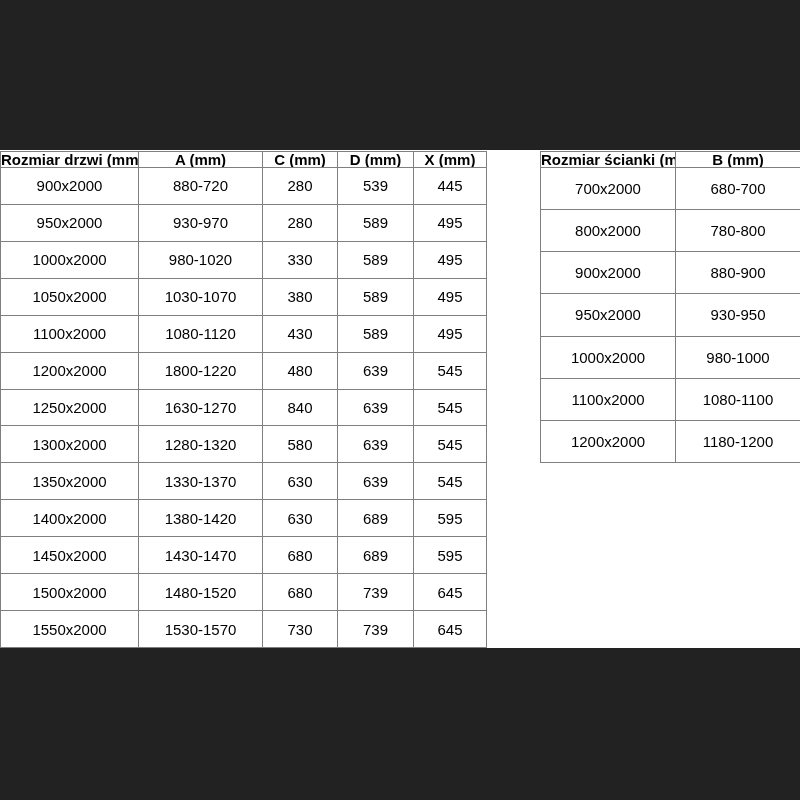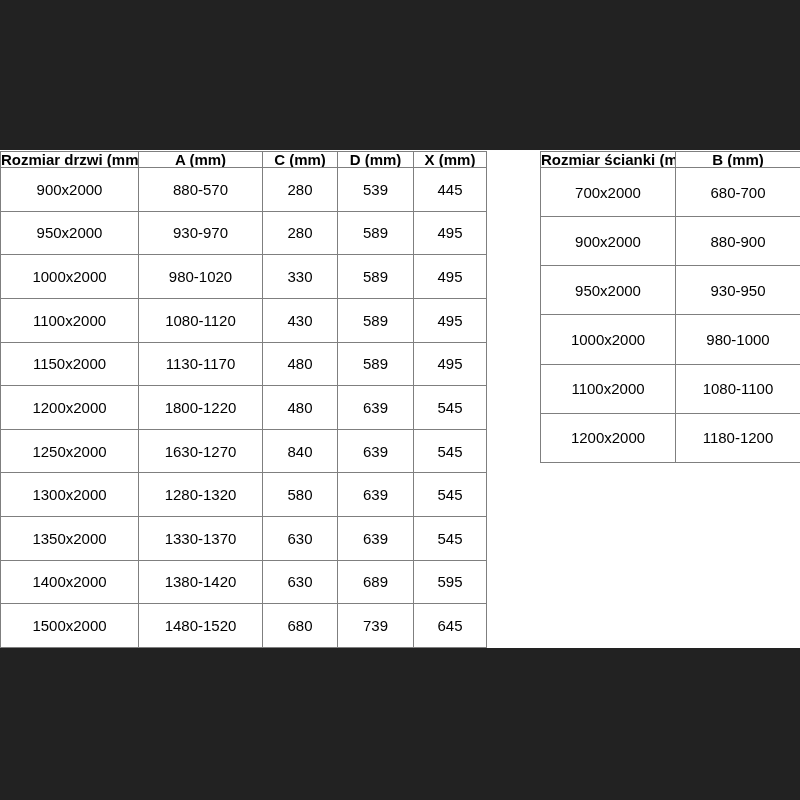--- a/index.html
+++ b/index.html
@@ -79,50 +79,50 @@
           <th>Rozmiar drzwi (mm)</th>
           <th>A (mm)</th>
           <th>C (mm)</th>
           <th>D (mm)</th>
           <th>X (mm)</th>
         </tr>
     </thead>
     <tbody>
         <tr>
           <td>900x2000</td>
-          <td>880-570</td>
+          <td>880-720</td>
           <td>280</td>
           <td>539</td>
           <td>445</td>
         </tr>
         <tr>
           <td>950x2000</td>
           <td>930-970</td>
           <td>280</td>
           <td>589</td>
           <td>495</td>
         </tr>
         <tr>
           <td>1000x2000</td>
           <td>980-1020</td>
           <td>330</td>
           <td>589</td>
           <td>495</td>
         </tr>
         <tr>
+          <td>1050x2000</td>
+          <td>1030-1070</td>
+          <td>380</td>
+          <td>589</td>
+          <td>495</td>
+        </tr>
+        <tr>
           <td>1100x2000</td>
           <td>1080-1120</td>
           <td>430</td>
-          <td>589</td>
-          <td>495</td>
-        </tr>
-        <tr>
-          <td>1150x2000</td>
-          <td>1130-1170</td>
-          <td>480</td>
           <td>589</td>
           <td>495</td>
         </tr>
         <tr>
           <td>1200x2000</td>
           <td>1800-1220</td>
           <td>480</td>
           <td>639</td>
           <td>545</td>
         </tr>
@@ -148,23 +148,37 @@
           <td>545</td>
         </tr>
         <tr>
           <td>1400x2000</td>
           <td>1380-1420</td>
           <td>630</td>
           <td>689</td>
           <td>595</td>
         </tr>
         <tr>
+          <td>1450x2000</td>
+          <td>1430-1470</td>
+          <td>680</td>
+          <td>689</td>
+          <td>595</td>
+        </tr>
+        <tr>
           <td>1500x2000</td>
           <td>1480-1520</td>
           <td>680</td>
+          <td>739</td>
+          <td>645</td>
+        </tr>
+        <tr>
+          <td>1550x2000</td>
+          <td>1530-1570</td>
+          <td>730</td>
           <td>739</td>
           <td>645</td>
         </tr>
       </tbody>
   </table>
 
   <table id="wall-table" class="spec-table">
     <colgroup>
       <col style="width:135px">
       <col style="width:125px">
@@ -174,20 +188,24 @@
           <th>Rozmiar ścianki (mm)</th>
           <th>B (mm)</th>
         </tr>
     </thead>
     <tbody>
         <tr>
           <td>700x2000</td>
           <td>680-700</td>
         </tr>
         <tr>
+          <td>800x2000</td>
+          <td>780-800</td>
+        </tr>
+        <tr>
           <td>900x2000</td>
           <td>880-900</td>
         </tr>
         <tr>
           <td>950x2000</td>
           <td>930-950</td>
         </tr>
         <tr>
           <td>1000x2000</td>
           <td>980-1000</td>

